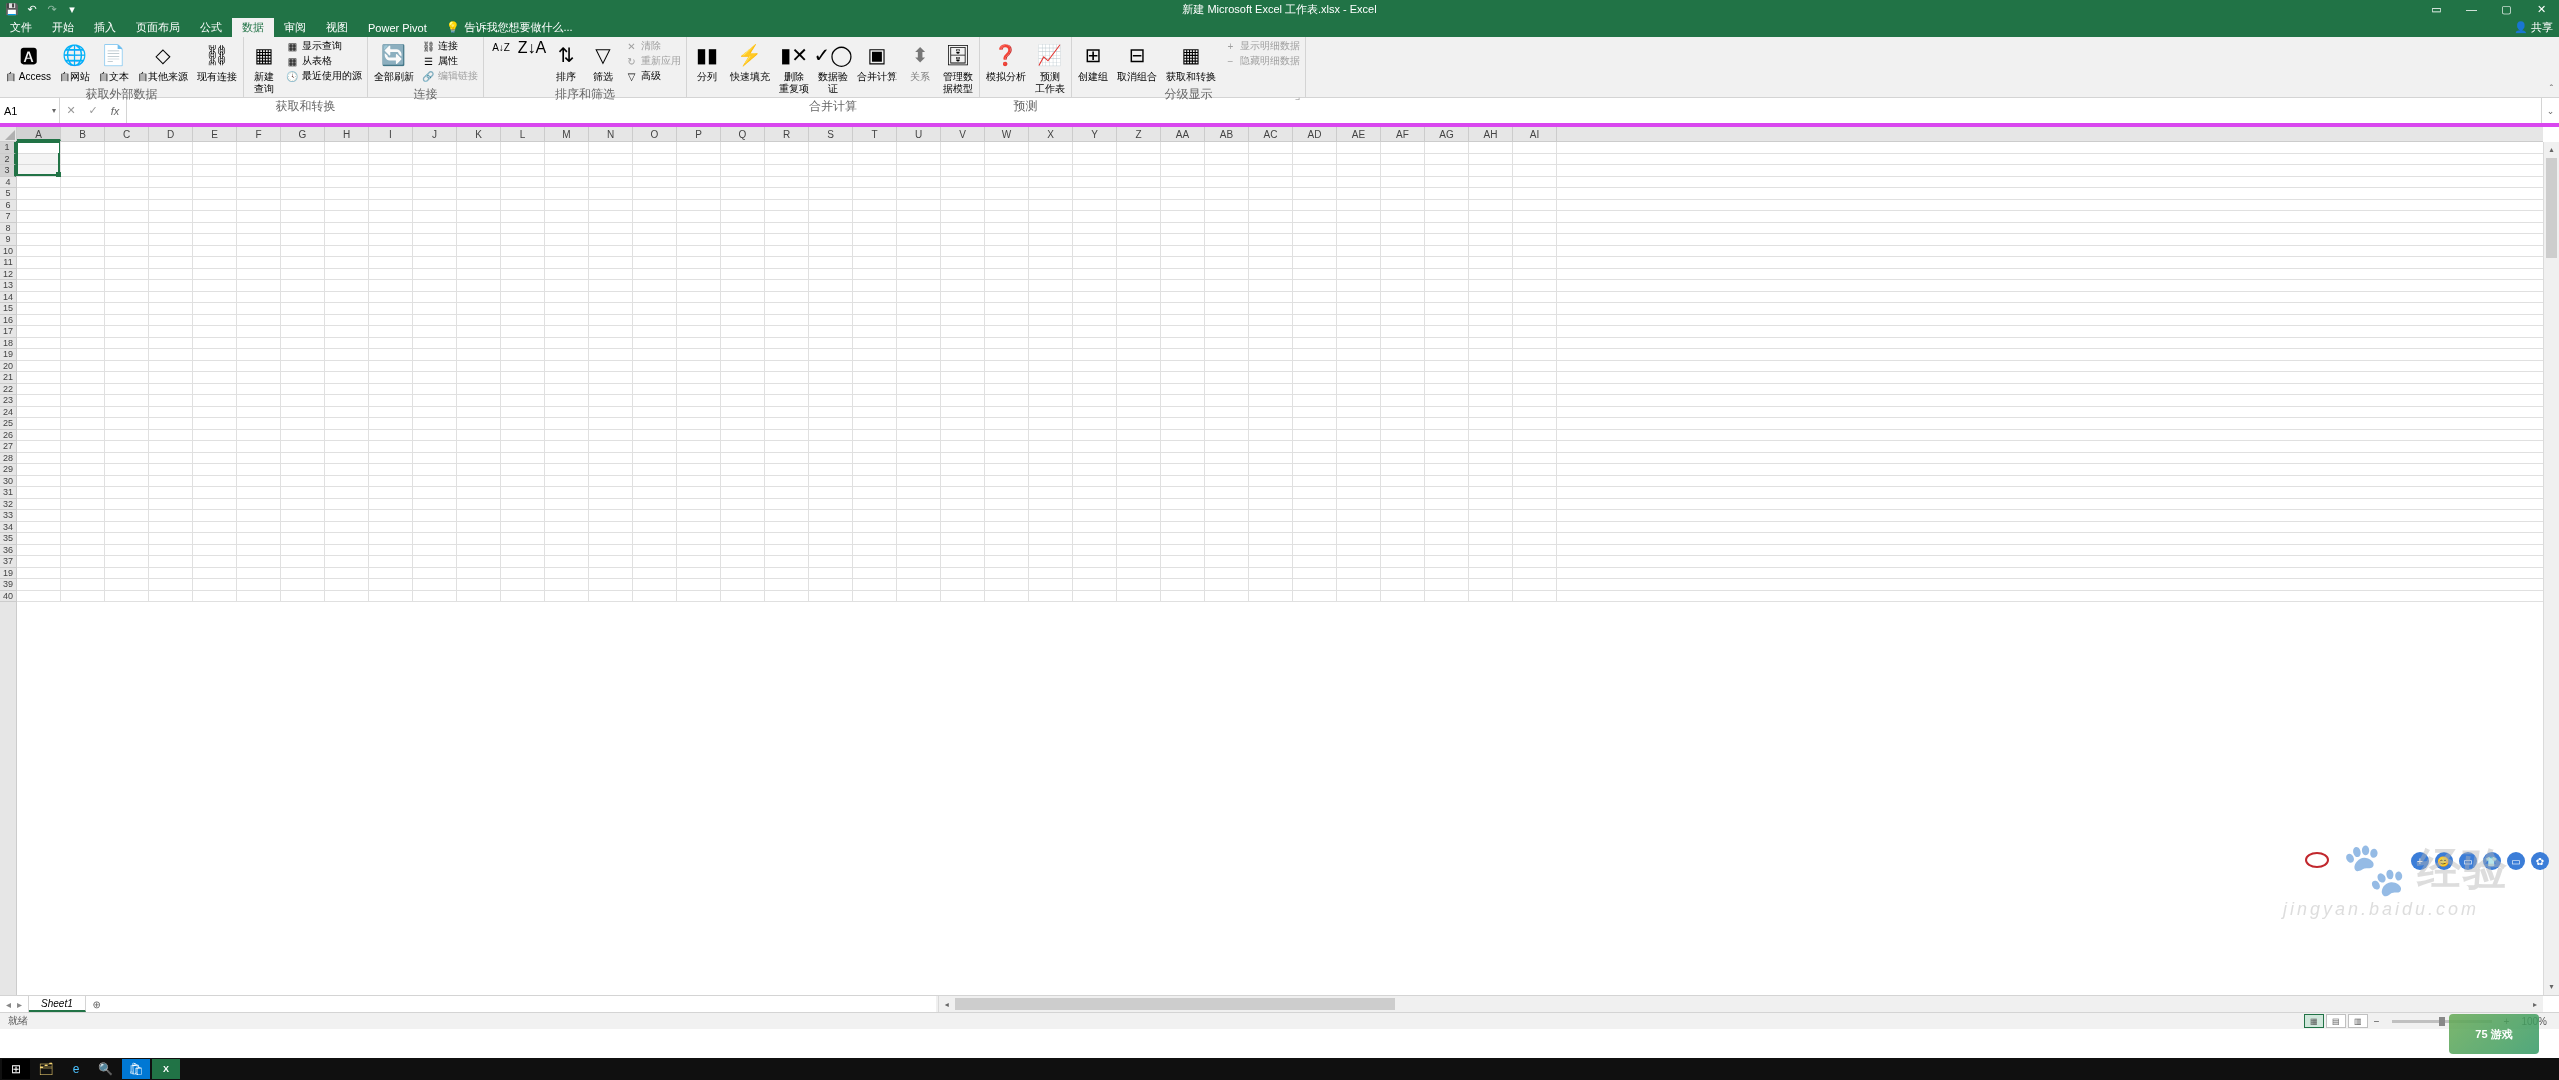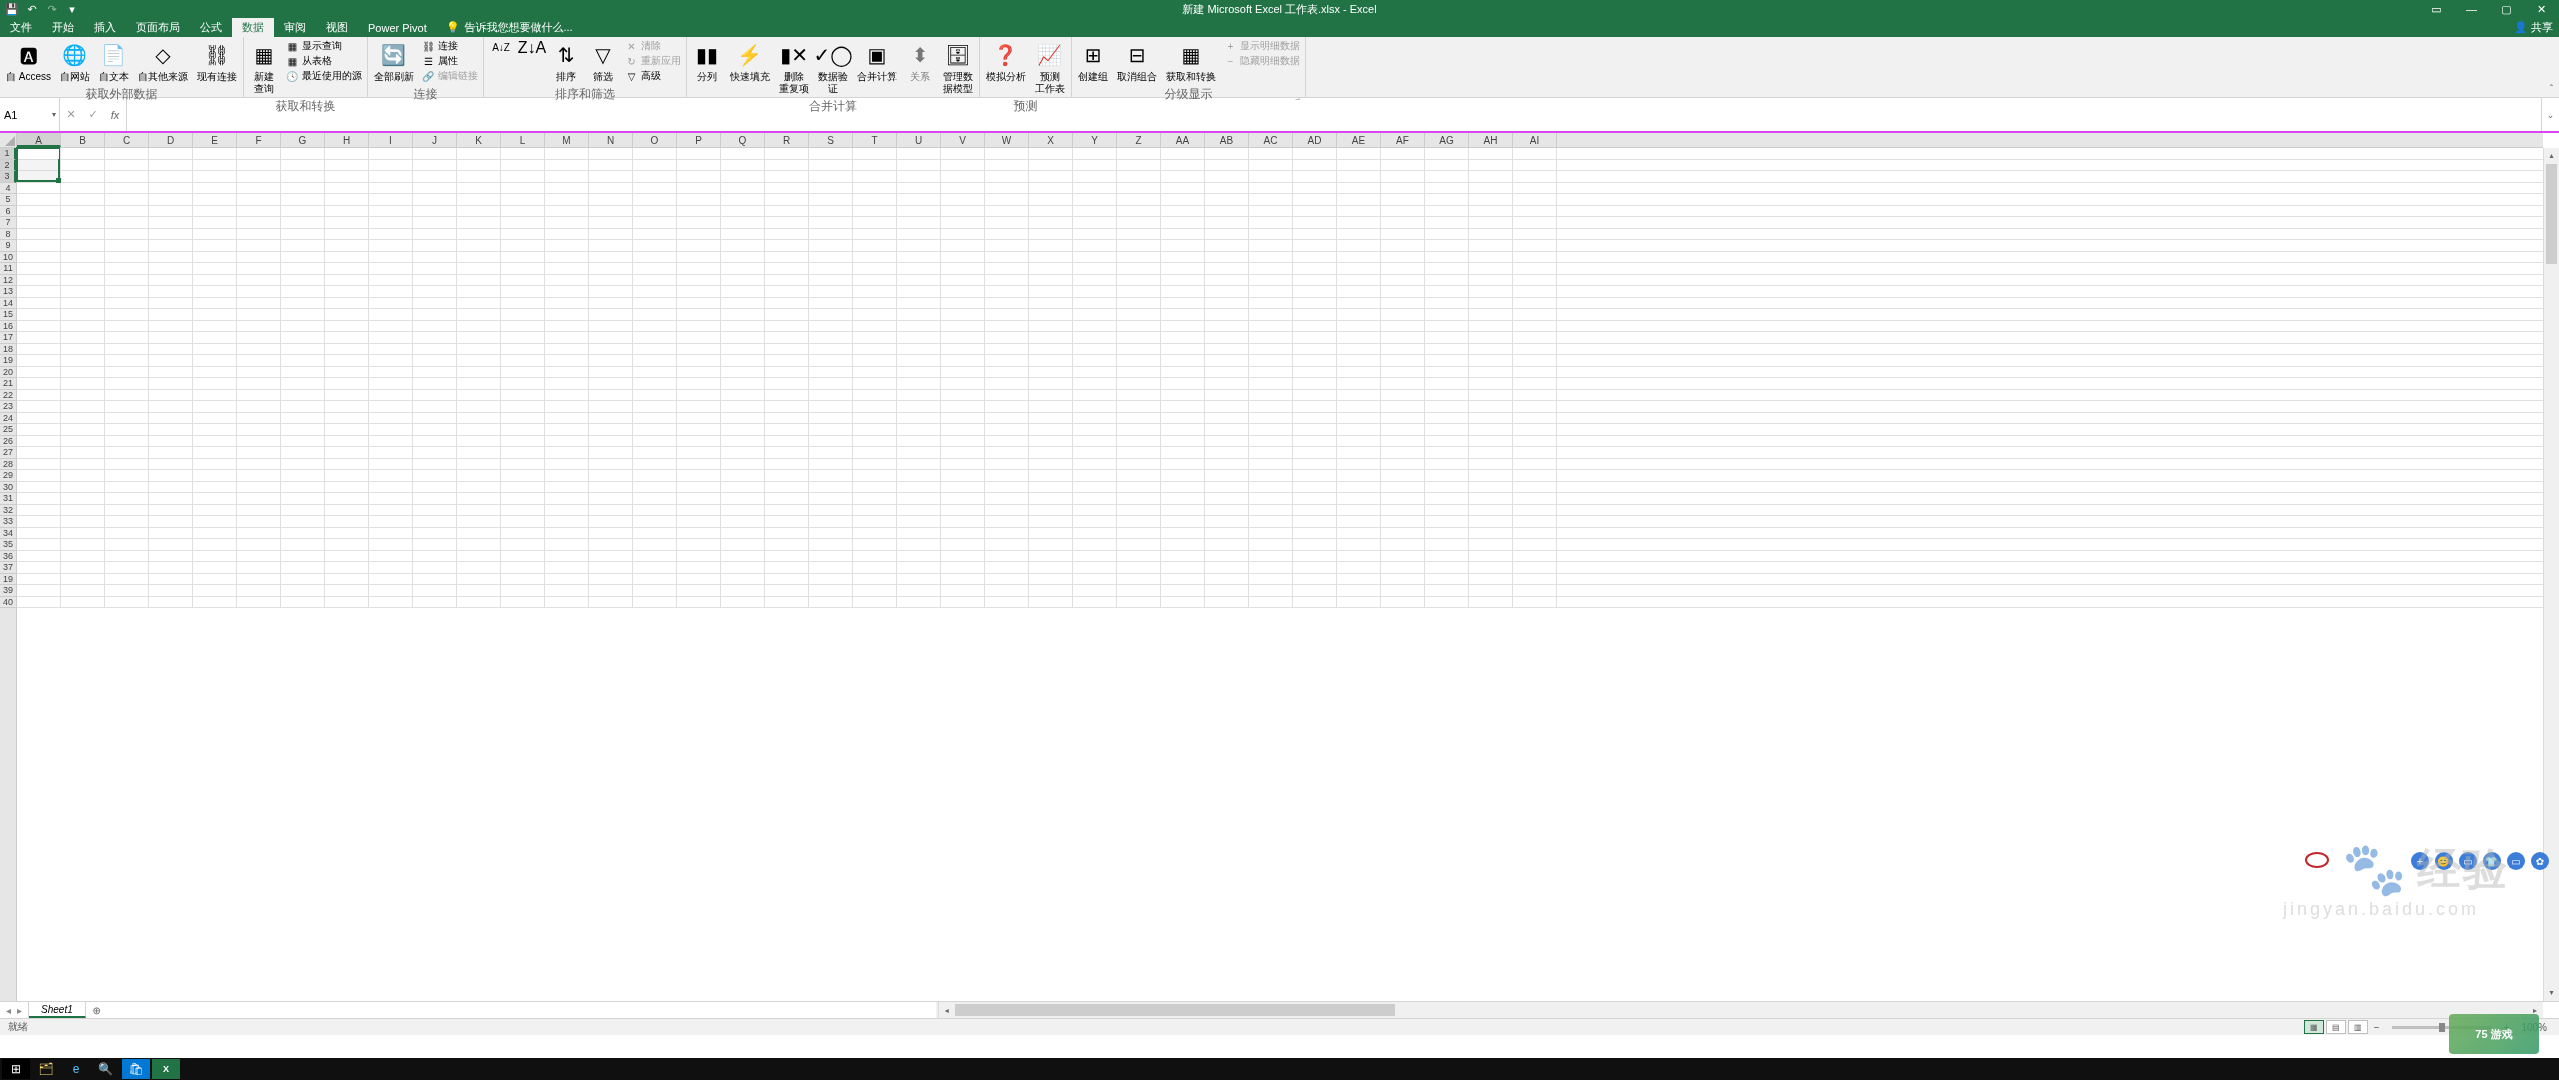--- a/index.html
+++ b/index.html
@@ -29,21 +29,21 @@
 .r-btn { display: flex; flex-direction: column; align-items: center; justify-content: flex-start; padding: 2px 3px; min-width: 28px; text-align: center; line-height: 1.2; cursor: pointer; }
 .r-btn .icn { width: 18px; height: 18px; margin-bottom: 2px; display: flex; align-items: center; justify-content: center; font-size: 14px; }
 .r-btn.big .icn { width: 28px; height: 28px; font-size: 20px; }
 .r-stack { display: flex; flex-direction: column; gap: 1px; }
 .r-stack-item { display: flex; align-items: center; gap: 3px; font-size: 10px; white-space: nowrap; padding: 0 2px; }
 .r-stack-item .si { width: 13px; height: 13px; display: inline-flex; align-items: center; justify-content: center; font-size: 10px; }
 .r-stack-item.disabled { color: #a0a0a0; }
 .ribbon-collapse { position: absolute; right: 6px; bottom: 2px; font-size: 10px; color: #666; cursor: pointer; }
 
 
-.formula-row { height: 35px; background: #fff; border-bottom: 2px solid #d946ef; display: flex; align-items: stretch; font-size: 11px; }
+.formula-row { height: 29px; background: #fff; border-bottom: 4px solid #d946ef; display: flex; align-items: stretch; font-size: 11px; }
 .name-box { width: 60px; border-right: 1px solid #d4d4d4; display: flex; align-items: center; padding: 0 4px; position: relative; }
 .name-box::after { content: "▾"; position: absolute; right: 3px; font-size: 8px; color: #666; }
 .fx-btns { display: flex; align-items: center; border-right: 1px solid #d4d4d4; }
 .fx-btn { width: 22px; display: flex; align-items: center; justify-content: center; color: #999; font-size: 11px; }
 .fx-label { width: 22px; display: flex; align-items: center; justify-content: center; font-style: italic; color: #666; }
 .formula-input { flex: 1; padding: 0 4px; display: flex; align-items: center; }
 .formula-expand { width: 18px; border-left: 1px solid #d4d4d4; display: flex; align-items: center; justify-content: center; color: #666; font-size: 9px; }
 
 
 .grid-area { position: relative; background: #fff; height: 868px; overflow: hidden; }
@@ -90,21 +90,21 @@
 
 
 .taskbar { position: absolute; bottom: 0; left: 0; right: 0; height: 22px; background: #101010; display: flex; align-items: center; gap: 2px; padding-left: 2px; }
 .tb-btn { width: 28px; height: 20px; display: flex; align-items: center; justify-content: center; font-size: 12px; color: #fff; }
 .tb-btn.start { background: #000; }
 .tb-btn.excel { background: #217346; color: #fff; font-size: 9px; font-weight: bold; }
 
 
 .watermark { position: absolute; right: 50px; bottom: 180px; font-size: 60px; font-weight: bold; color: rgba(180,180,180,0.45); font-family: Arial; pointer-events: none; letter-spacing: 2px; display:flex; align-items:center; gap:8px; }
 .watermark .paw { font-size: 52px; }
-.watermark-sub { position: absolute; right: 80px; bottom: 160px; font-size: 18px; color: rgba(180,180,180,0.45); font-family: Arial; pointer-events: none; letter-spacing: 3px; }
+.watermark-sub { position: absolute; right: 80px; bottom: 160px; font-size: 18px; color: rgba(180,180,180,0.45); font-family: Arial; pointer-events: none; letter-spacing: 3px; font-style: italic; }
 .logo-corner { position:absolute; right:20px; bottom:26px; width:90px; height:40px; background:linear-gradient(135deg,#6a5,#396); border-radius:4px; opacity:0.85; display:flex; align-items:center; justify-content:center; color:#fff; font-size:11px; font-weight:bold; }
 
 .pill-row { position:absolute; right:10px; bottom:210px; display:flex; gap:6px; }
 .pill { width:18px; height:18px; border-radius:50%; background:#3b7dd8; display:flex; align-items:center; justify-content:center; color:#fff; font-size:10px; }
 .sw { position:absolute; right:230px; bottom:212px; width:24px; height:16px; border:2px solid #c1272d; border-radius:50%; }
 </style>
 </head>
 <body>
 
 <div class="titlebar">

